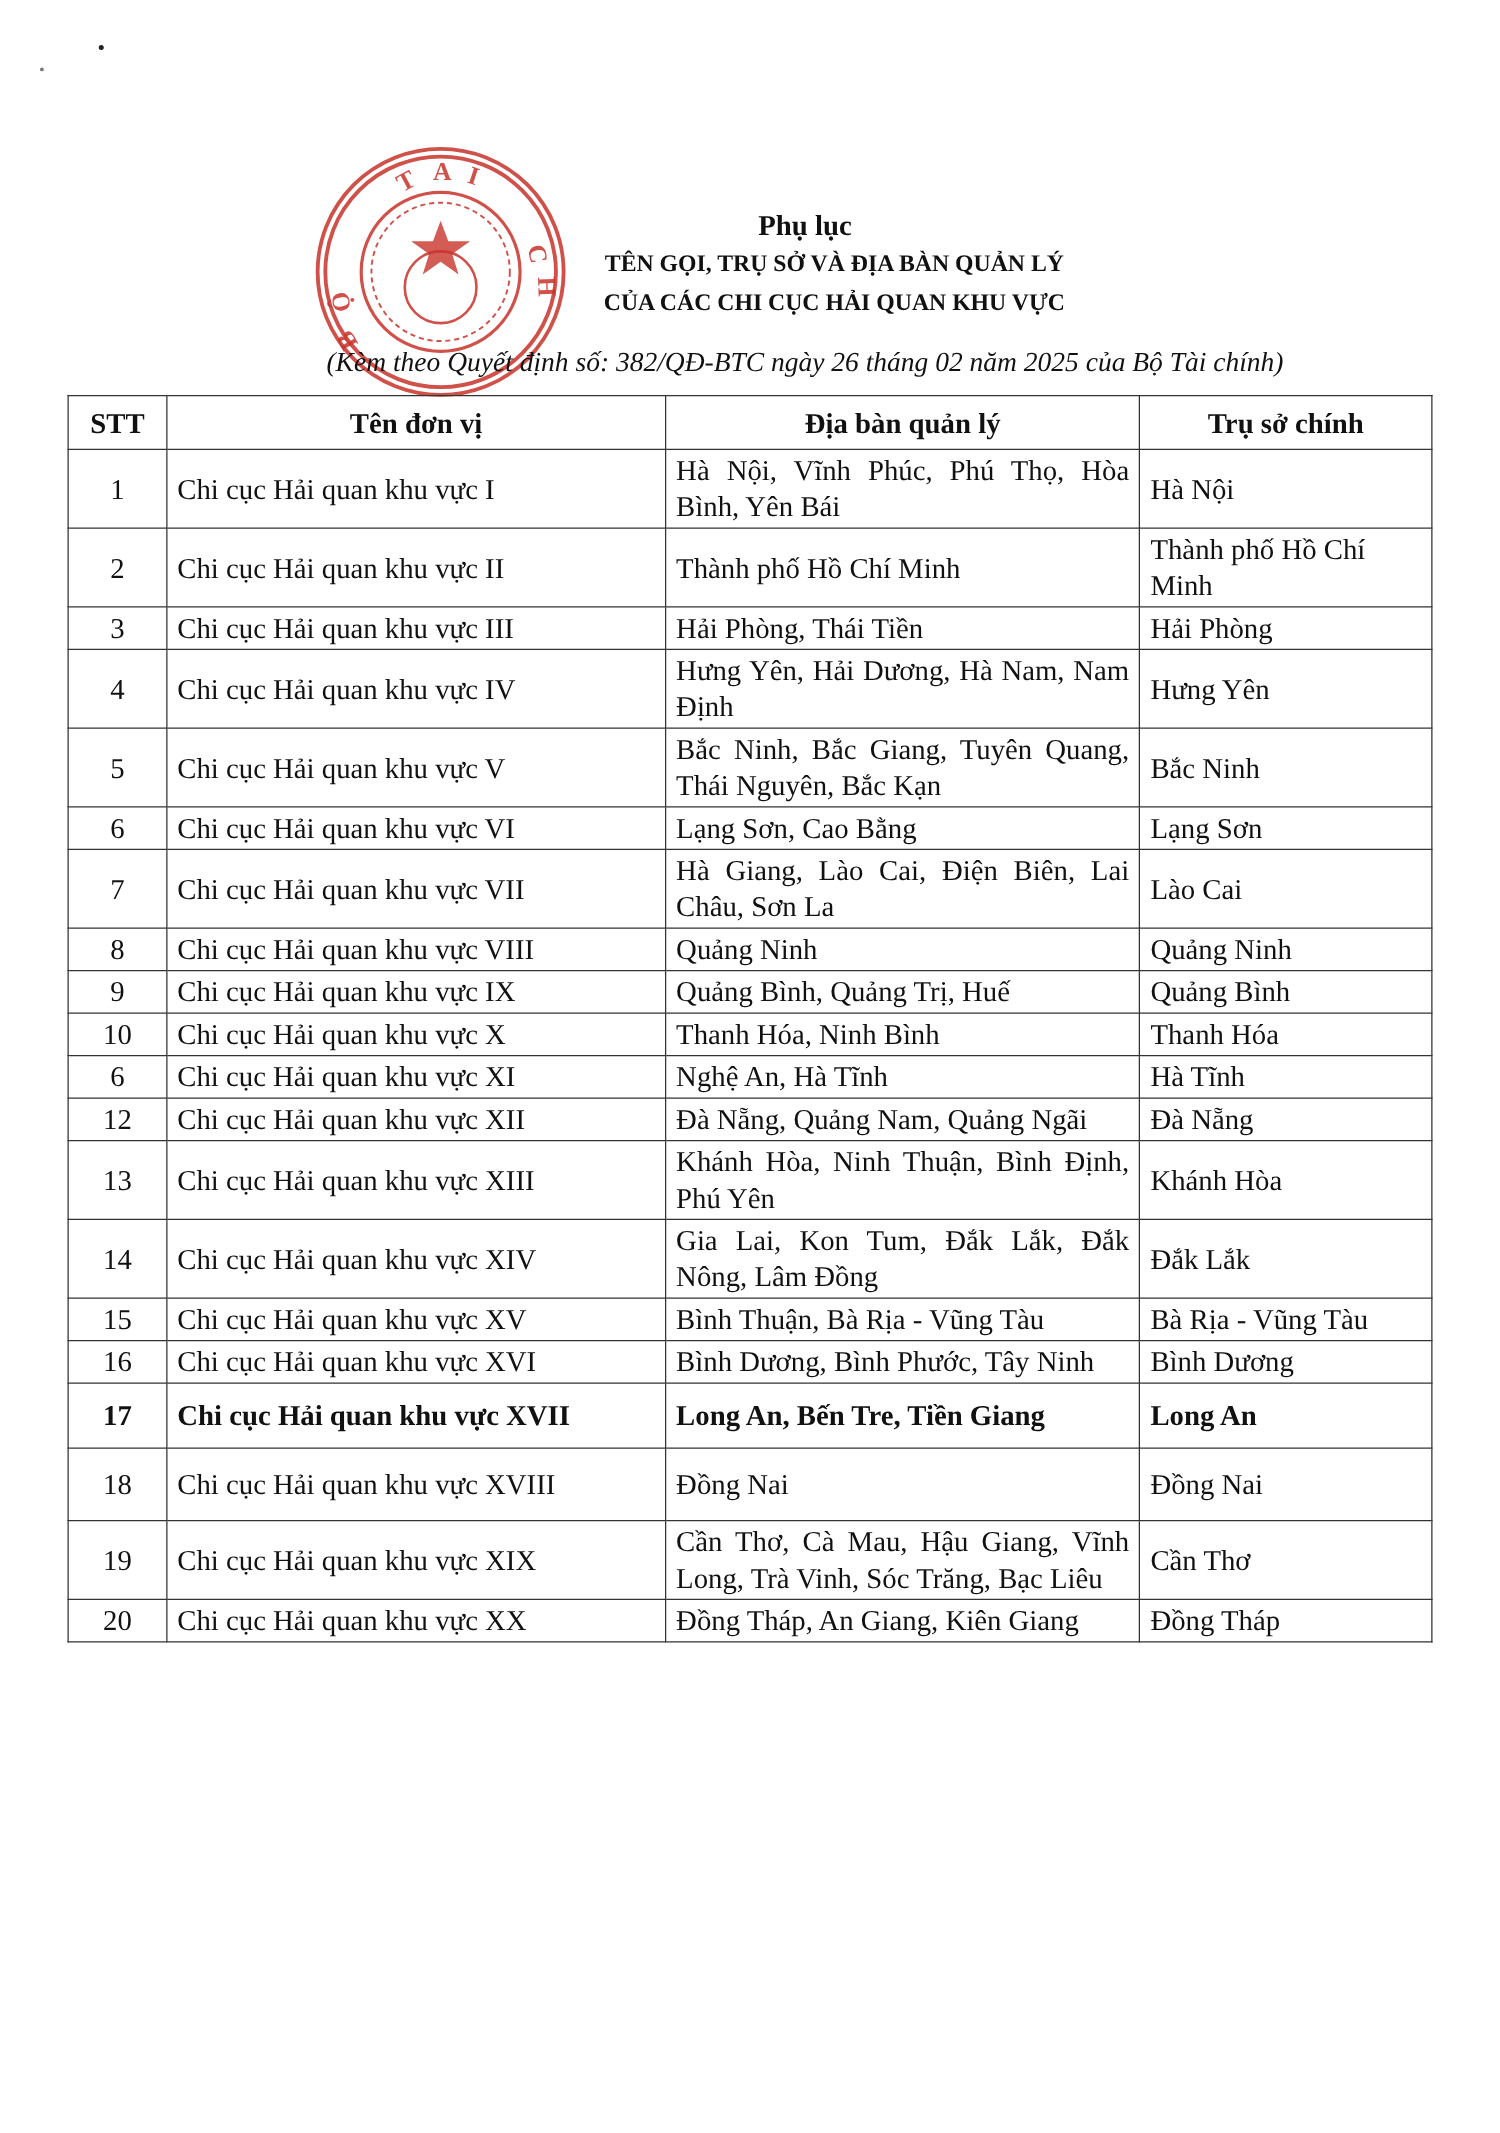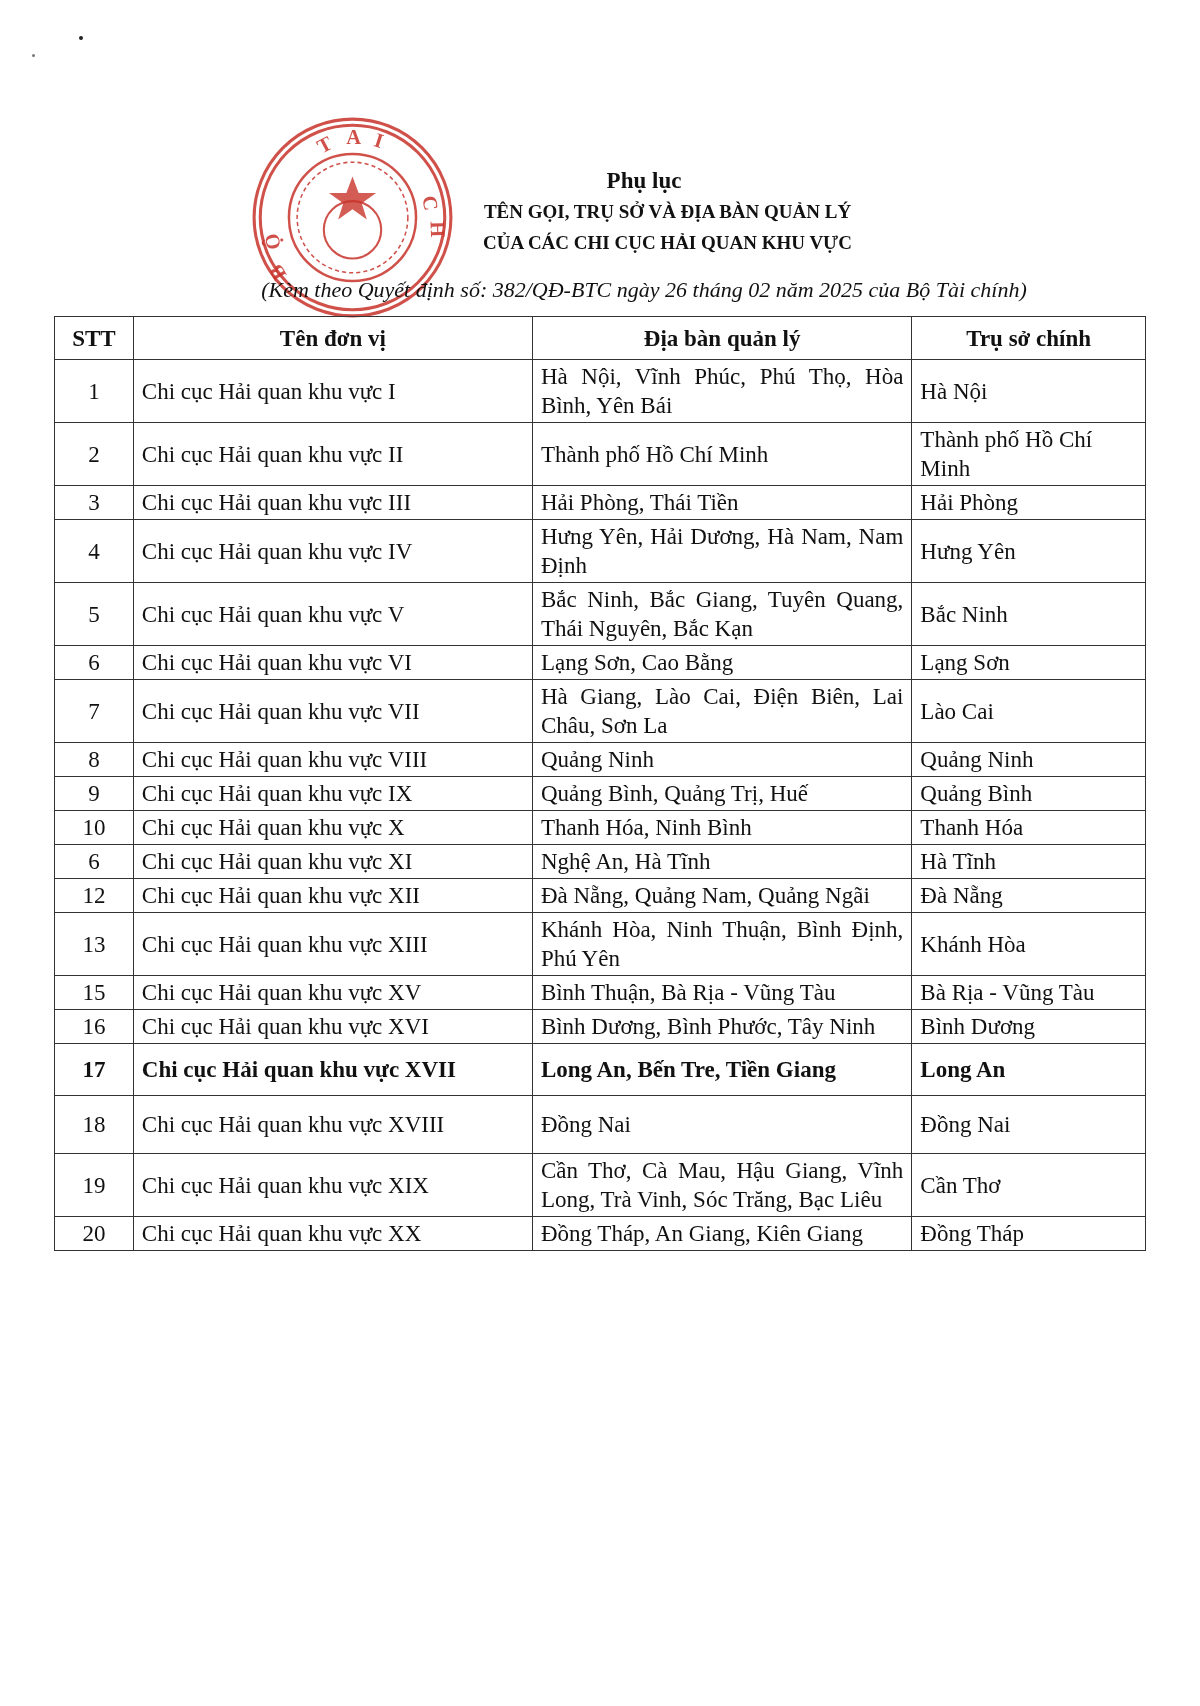--- a/index.html
+++ b/index.html
@@ -143,20 +143,26 @@
         <td class="c-area">Đà Nẵng, Quảng Nam, Quảng Ngãi</td>
         <td class="c-hq">Đà Nẵng</td>
       </tr>
     <tr>
         <td class="c-stt">13</td>
         <td class="c-name">Chi cục Hải quan khu vực XIII</td>
         <td class="c-area">Khánh Hòa, Ninh Thuận, Bình Định, Phú Yên</td>
         <td class="c-hq">Khánh Hòa</td>
       </tr>
     <tr>
+        <td class="c-stt">14</td>
+        <td class="c-name">Chi cục Hải quan khu vực XIV</td>
+        <td class="c-area">Gia Lai, Kon Tum, Đắk Lắk, Đắk Nông, Lâm Đồng</td>
+        <td class="c-hq">Đắk Lắk</td>
+      </tr>
+    <tr>
         <td class="c-stt">15</td>
         <td class="c-name">Chi cục Hải quan khu vực XV</td>
         <td class="c-area">Bình Thuận, Bà Rịa - Vũng Tàu</td>
         <td class="c-hq">Bà Rịa - Vũng Tàu</td>
       </tr>
     <tr>
         <td class="c-stt">16</td>
         <td class="c-name">Chi cục Hải quan khu vực XVI</td>
         <td class="c-area">Bình Dương, Bình Phước, Tây Ninh</td>
         <td class="c-hq">Bình Dương</td>

